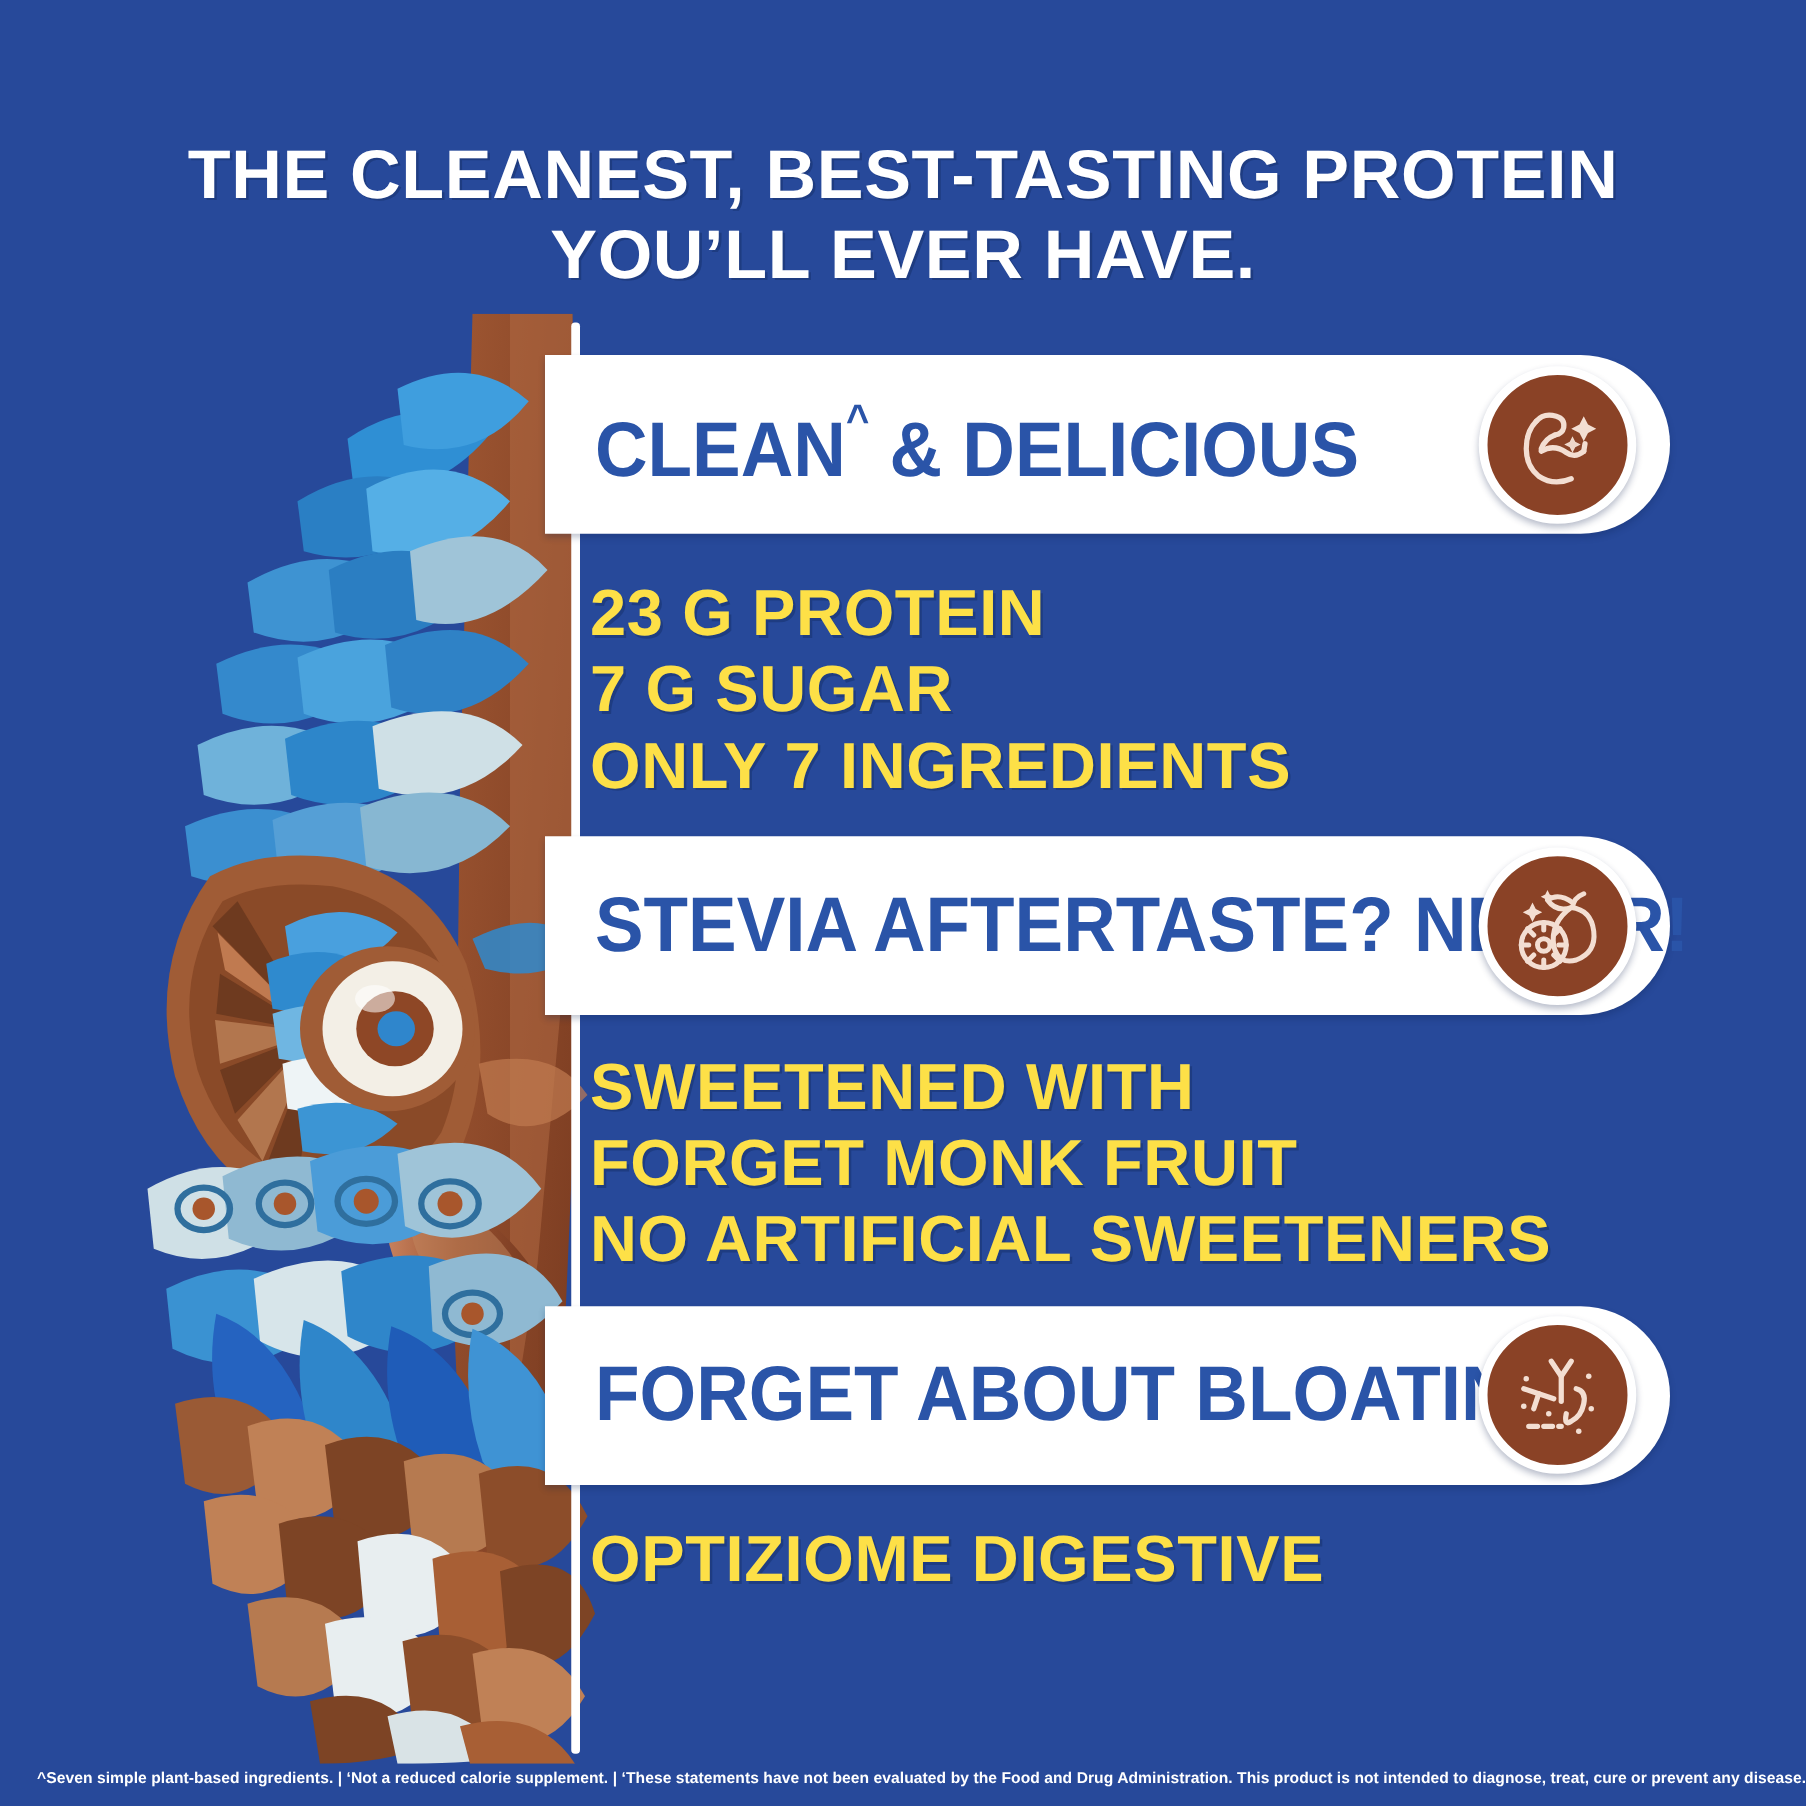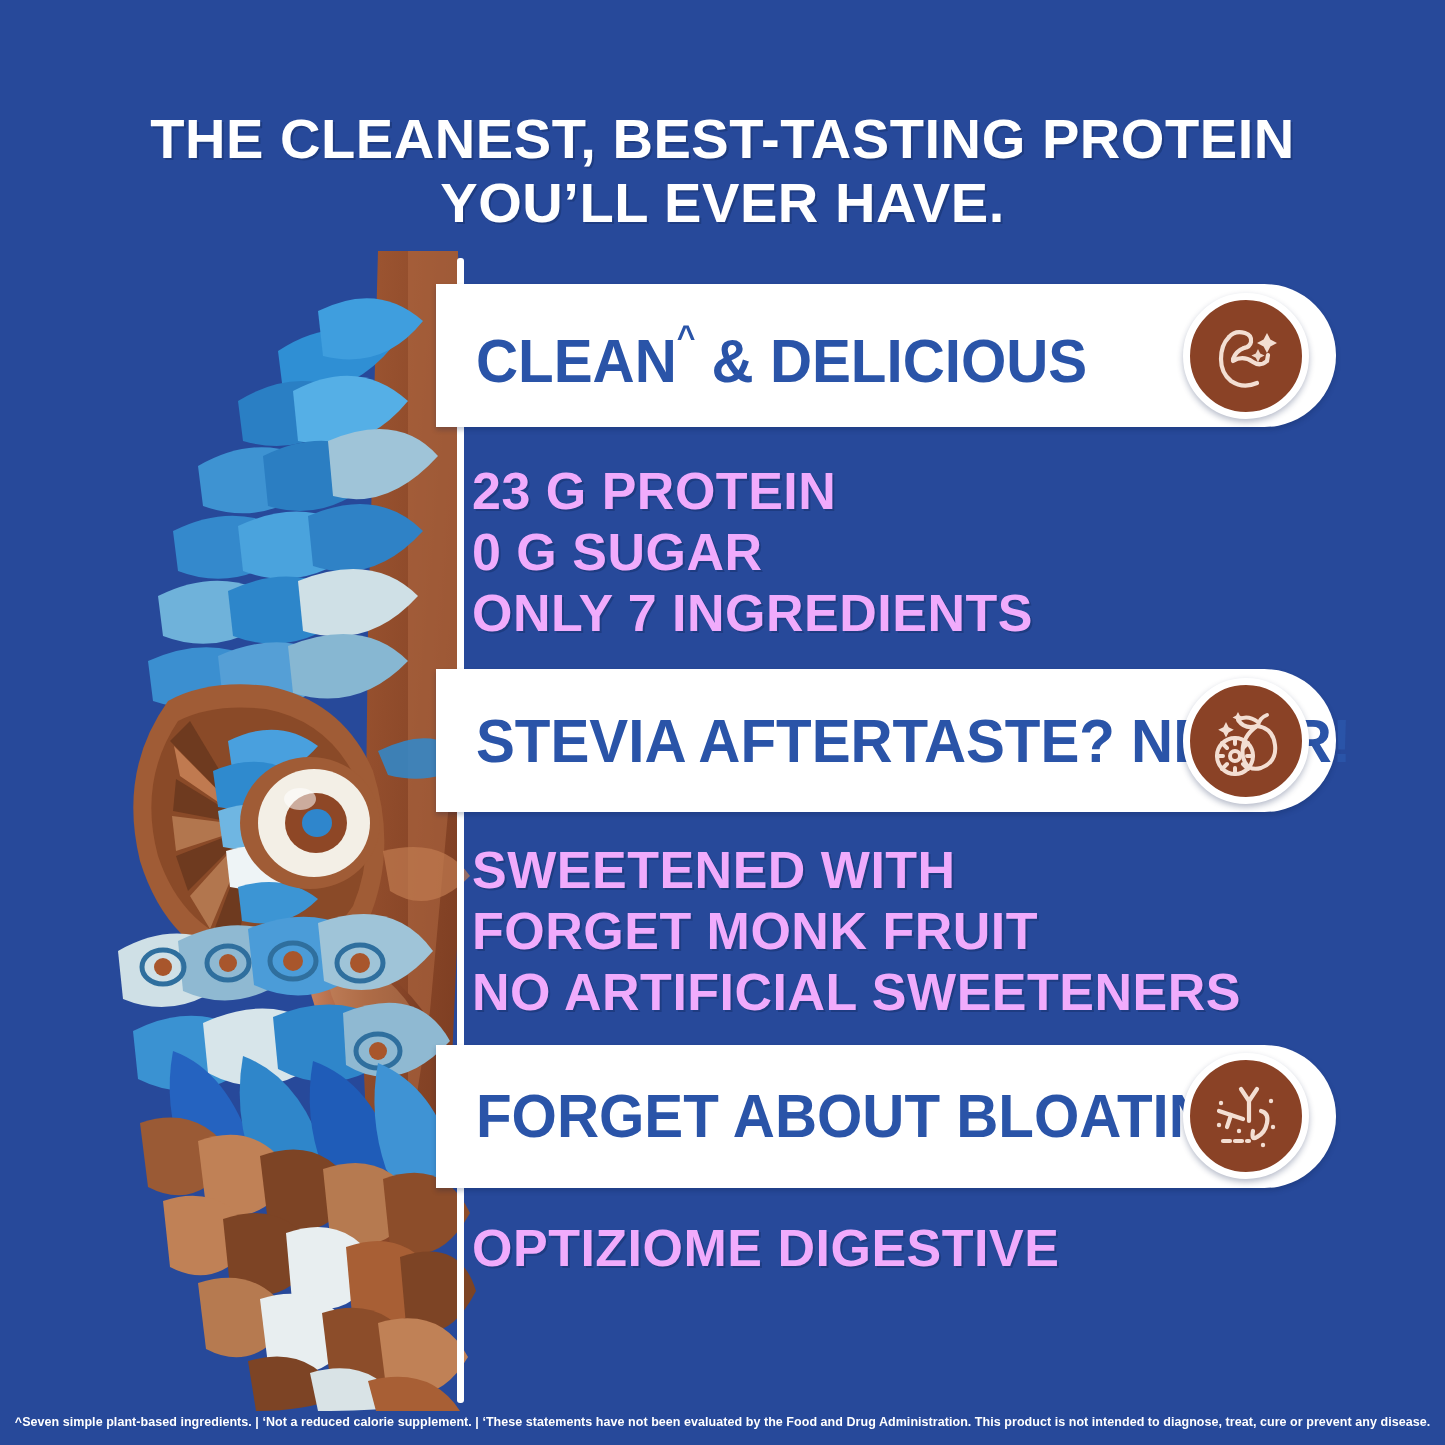--- a/index.html
+++ b/index.html
@@ -71,37 +71,37 @@
     display:flex;align-items:center;justify-content:center;
     box-shadow:0 3px 6px rgba(12,30,75,.3);
   }
   .badge svg{display:block;}
   .badge.b1{left:747px;}
   .badge.b2{left:747px;}
   .badge.b3{left:747px;}
 
   .block{
     padding:30px 0 28px 36px;
-    color:#f0abfc;
+    color:#fde047;
     font-family:"Liberation Sans",sans-serif;
     font-weight:bold;
     font-size:52px;
     line-height:1.17;
     letter-spacing:0.5px;
     text-shadow:2px 2px 0 rgba(18,42,95,.4);
   }
   .block div{white-space:nowrap;}
   .block.b-first{padding-top:34px;padding-bottom:26px;}
   .block.b-second{padding-top:28px;padding-bottom:22px;}
   .block.b-third{padding-top:30px;padding-bottom:20px;}
 
   
   .footnote{
     position:absolute;left:0;top:1379px;width:1445px;
-    text-align:center;
+    text-align:right;
     color:#ffffff;
     font-size:12.5px;
     font-weight:bold;
     letter-spacing:0.05px;
     font-family:"Liberation Sans",sans-serif;
   }
 </style>
 </head>
 <body>
 
@@ -264,21 +264,21 @@
           <g fill="#f3ded2">
             <path d="M62 18 l3.4 6.6 6.6 3.4 -6.6 3.4 -3.4 6.6 -3.4 -6.6 -6.6 -3.4 6.6 -3.4 Z"></path>
             <path d="M53 34 l2.2 4.4 4.4 2.2 -4.4 2.2 -2.2 4.4 -2.2 -4.4 -4.4 -2.2 4.4 -2.2 Z" opacity=".95"></path>
           </g>
         </svg>
       </div>
     </div>
 
     <div class="block b-first">
       <div>23 G PROTEIN</div>
-      <div>0 G SUGAR</div>
+      <div>7 G SUGAR</div>
       <div>ONLY 7 INGREDIENTS</div>
     </div>
 
     <div class="bar">
       <div class="bar-title">STEVIA AFTERTASTE? NEVER!</div>
       <div class="badge b2">
         <svg width="82" height="82" viewBox="0 0 82 82">
           <g fill="none" stroke="#f3ded2" stroke-width="4" stroke-linecap="round" stroke-linejoin="round">
 
             <path d="M52 26 Q68 28 70 45 Q72 62 56 68 Q42 72 38 57 Q35 38 52 26 Z"></path>

